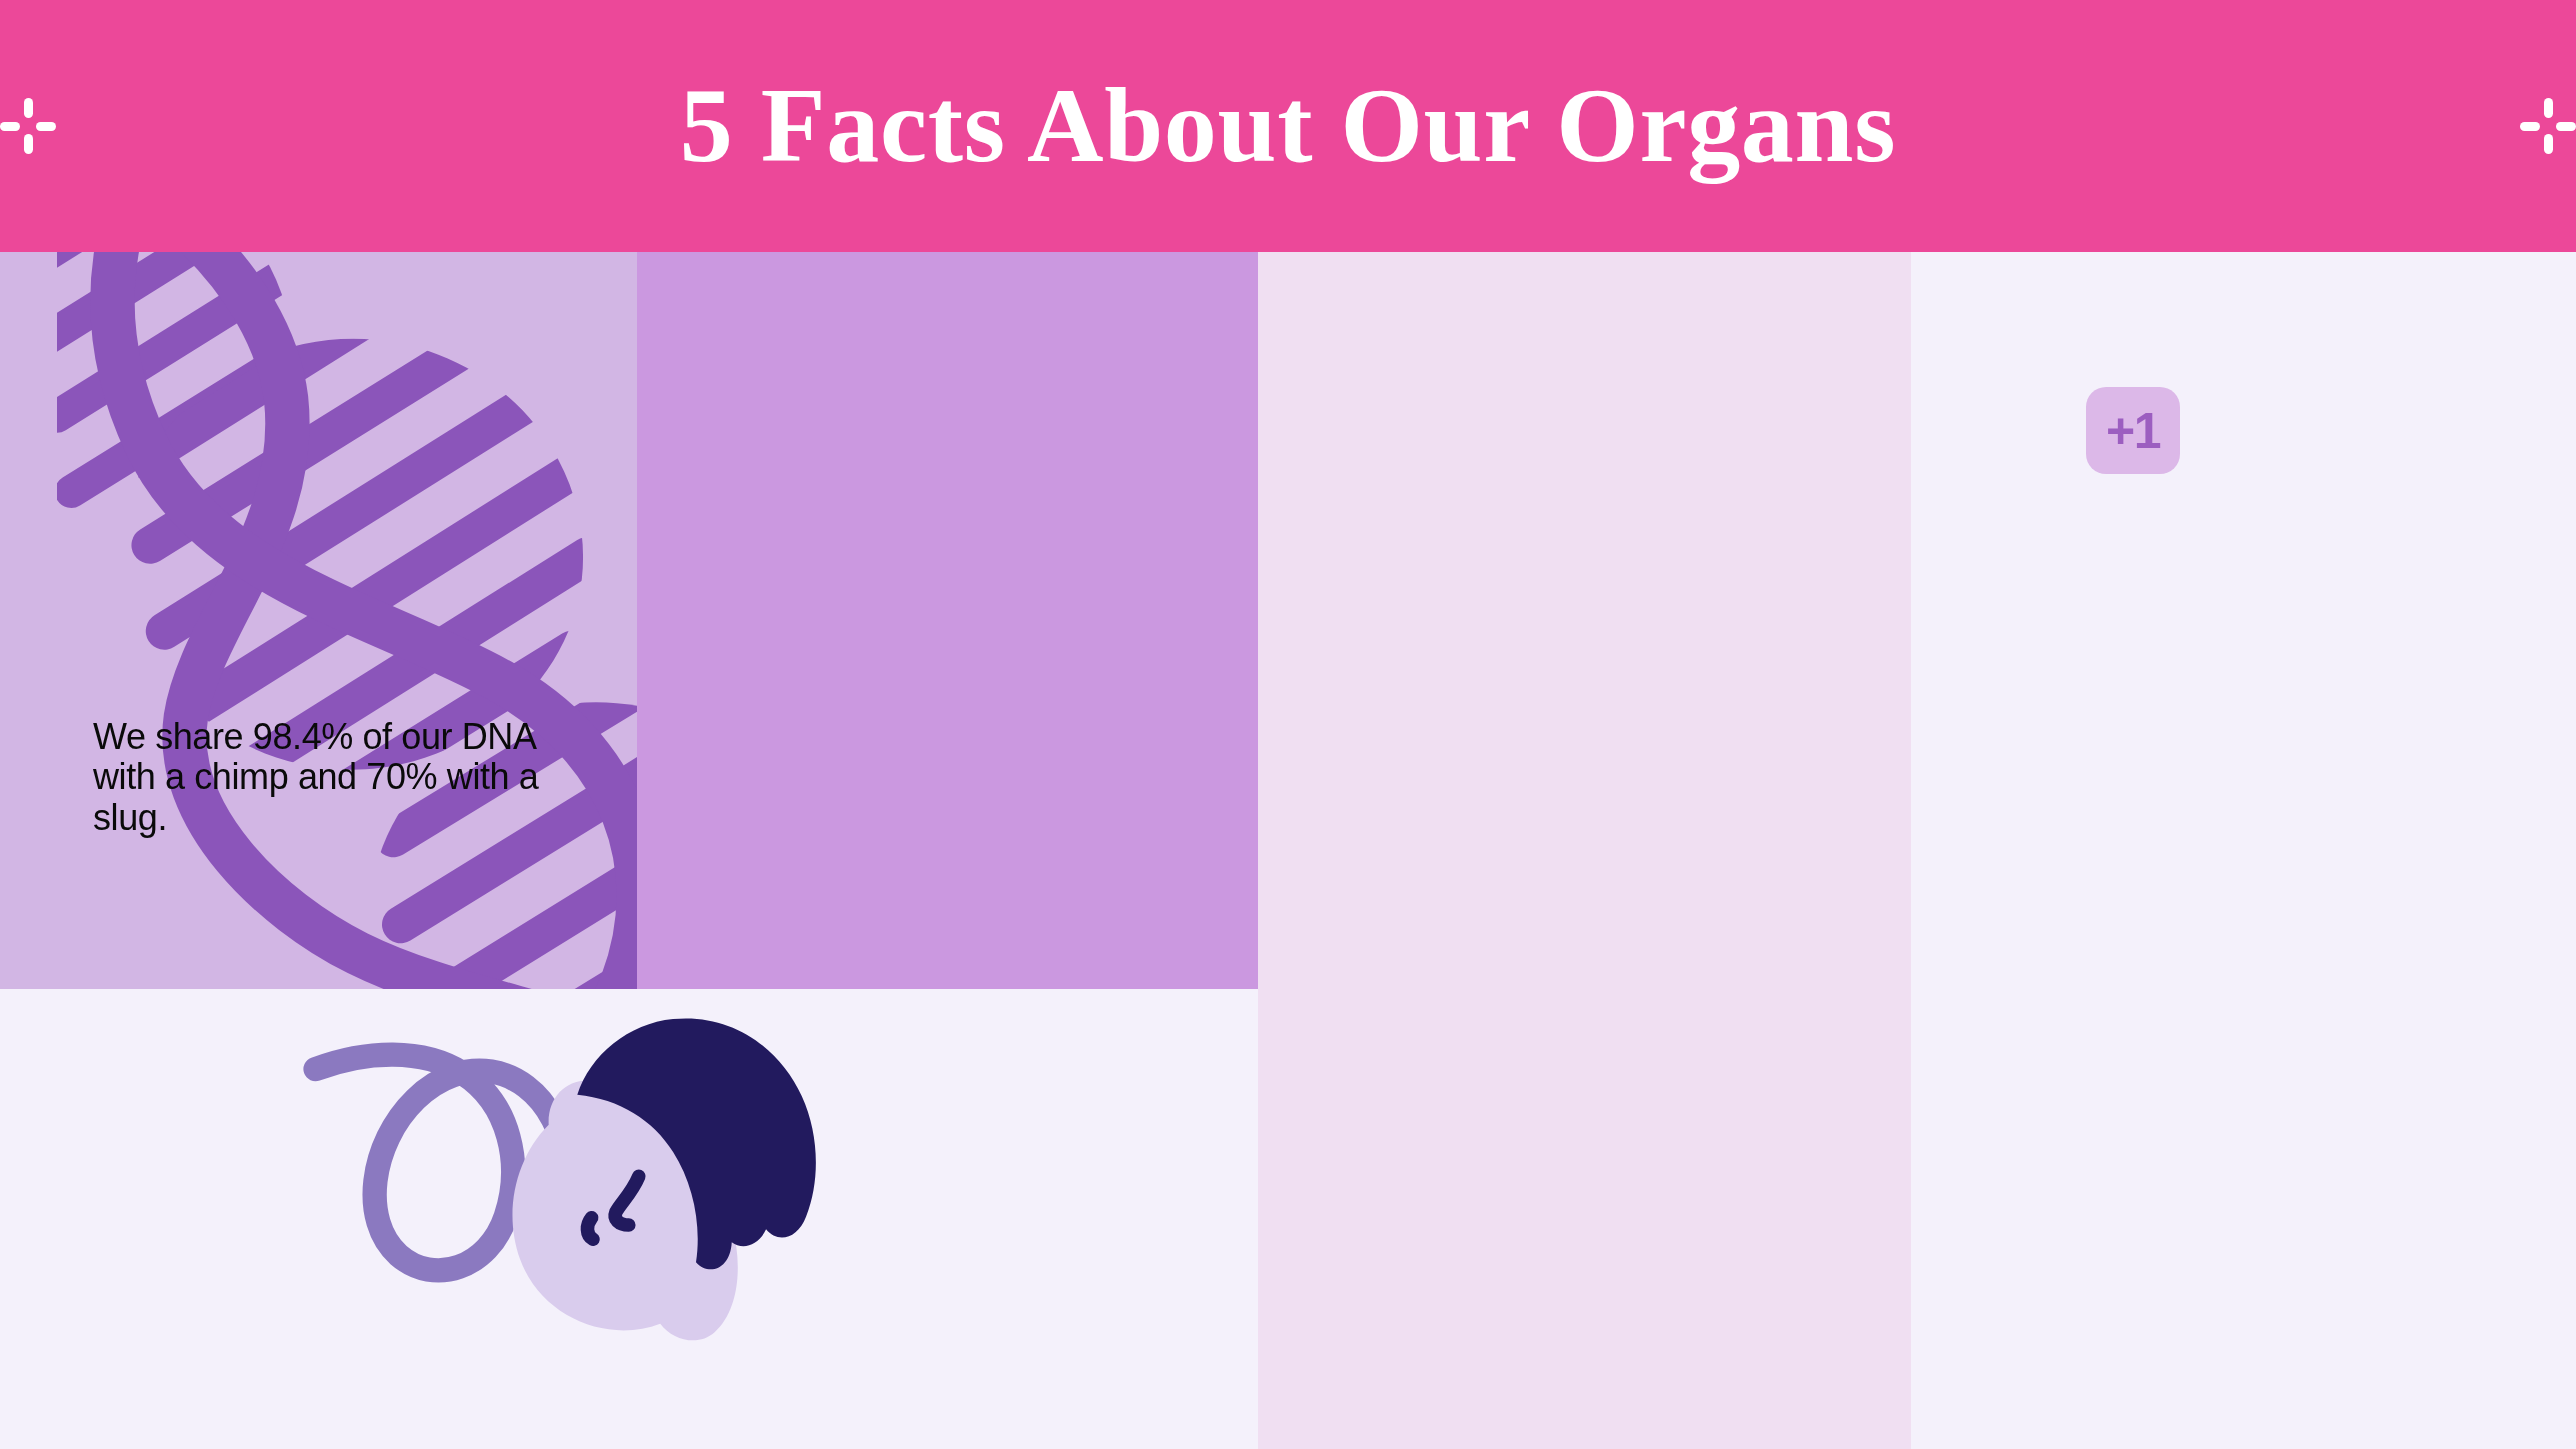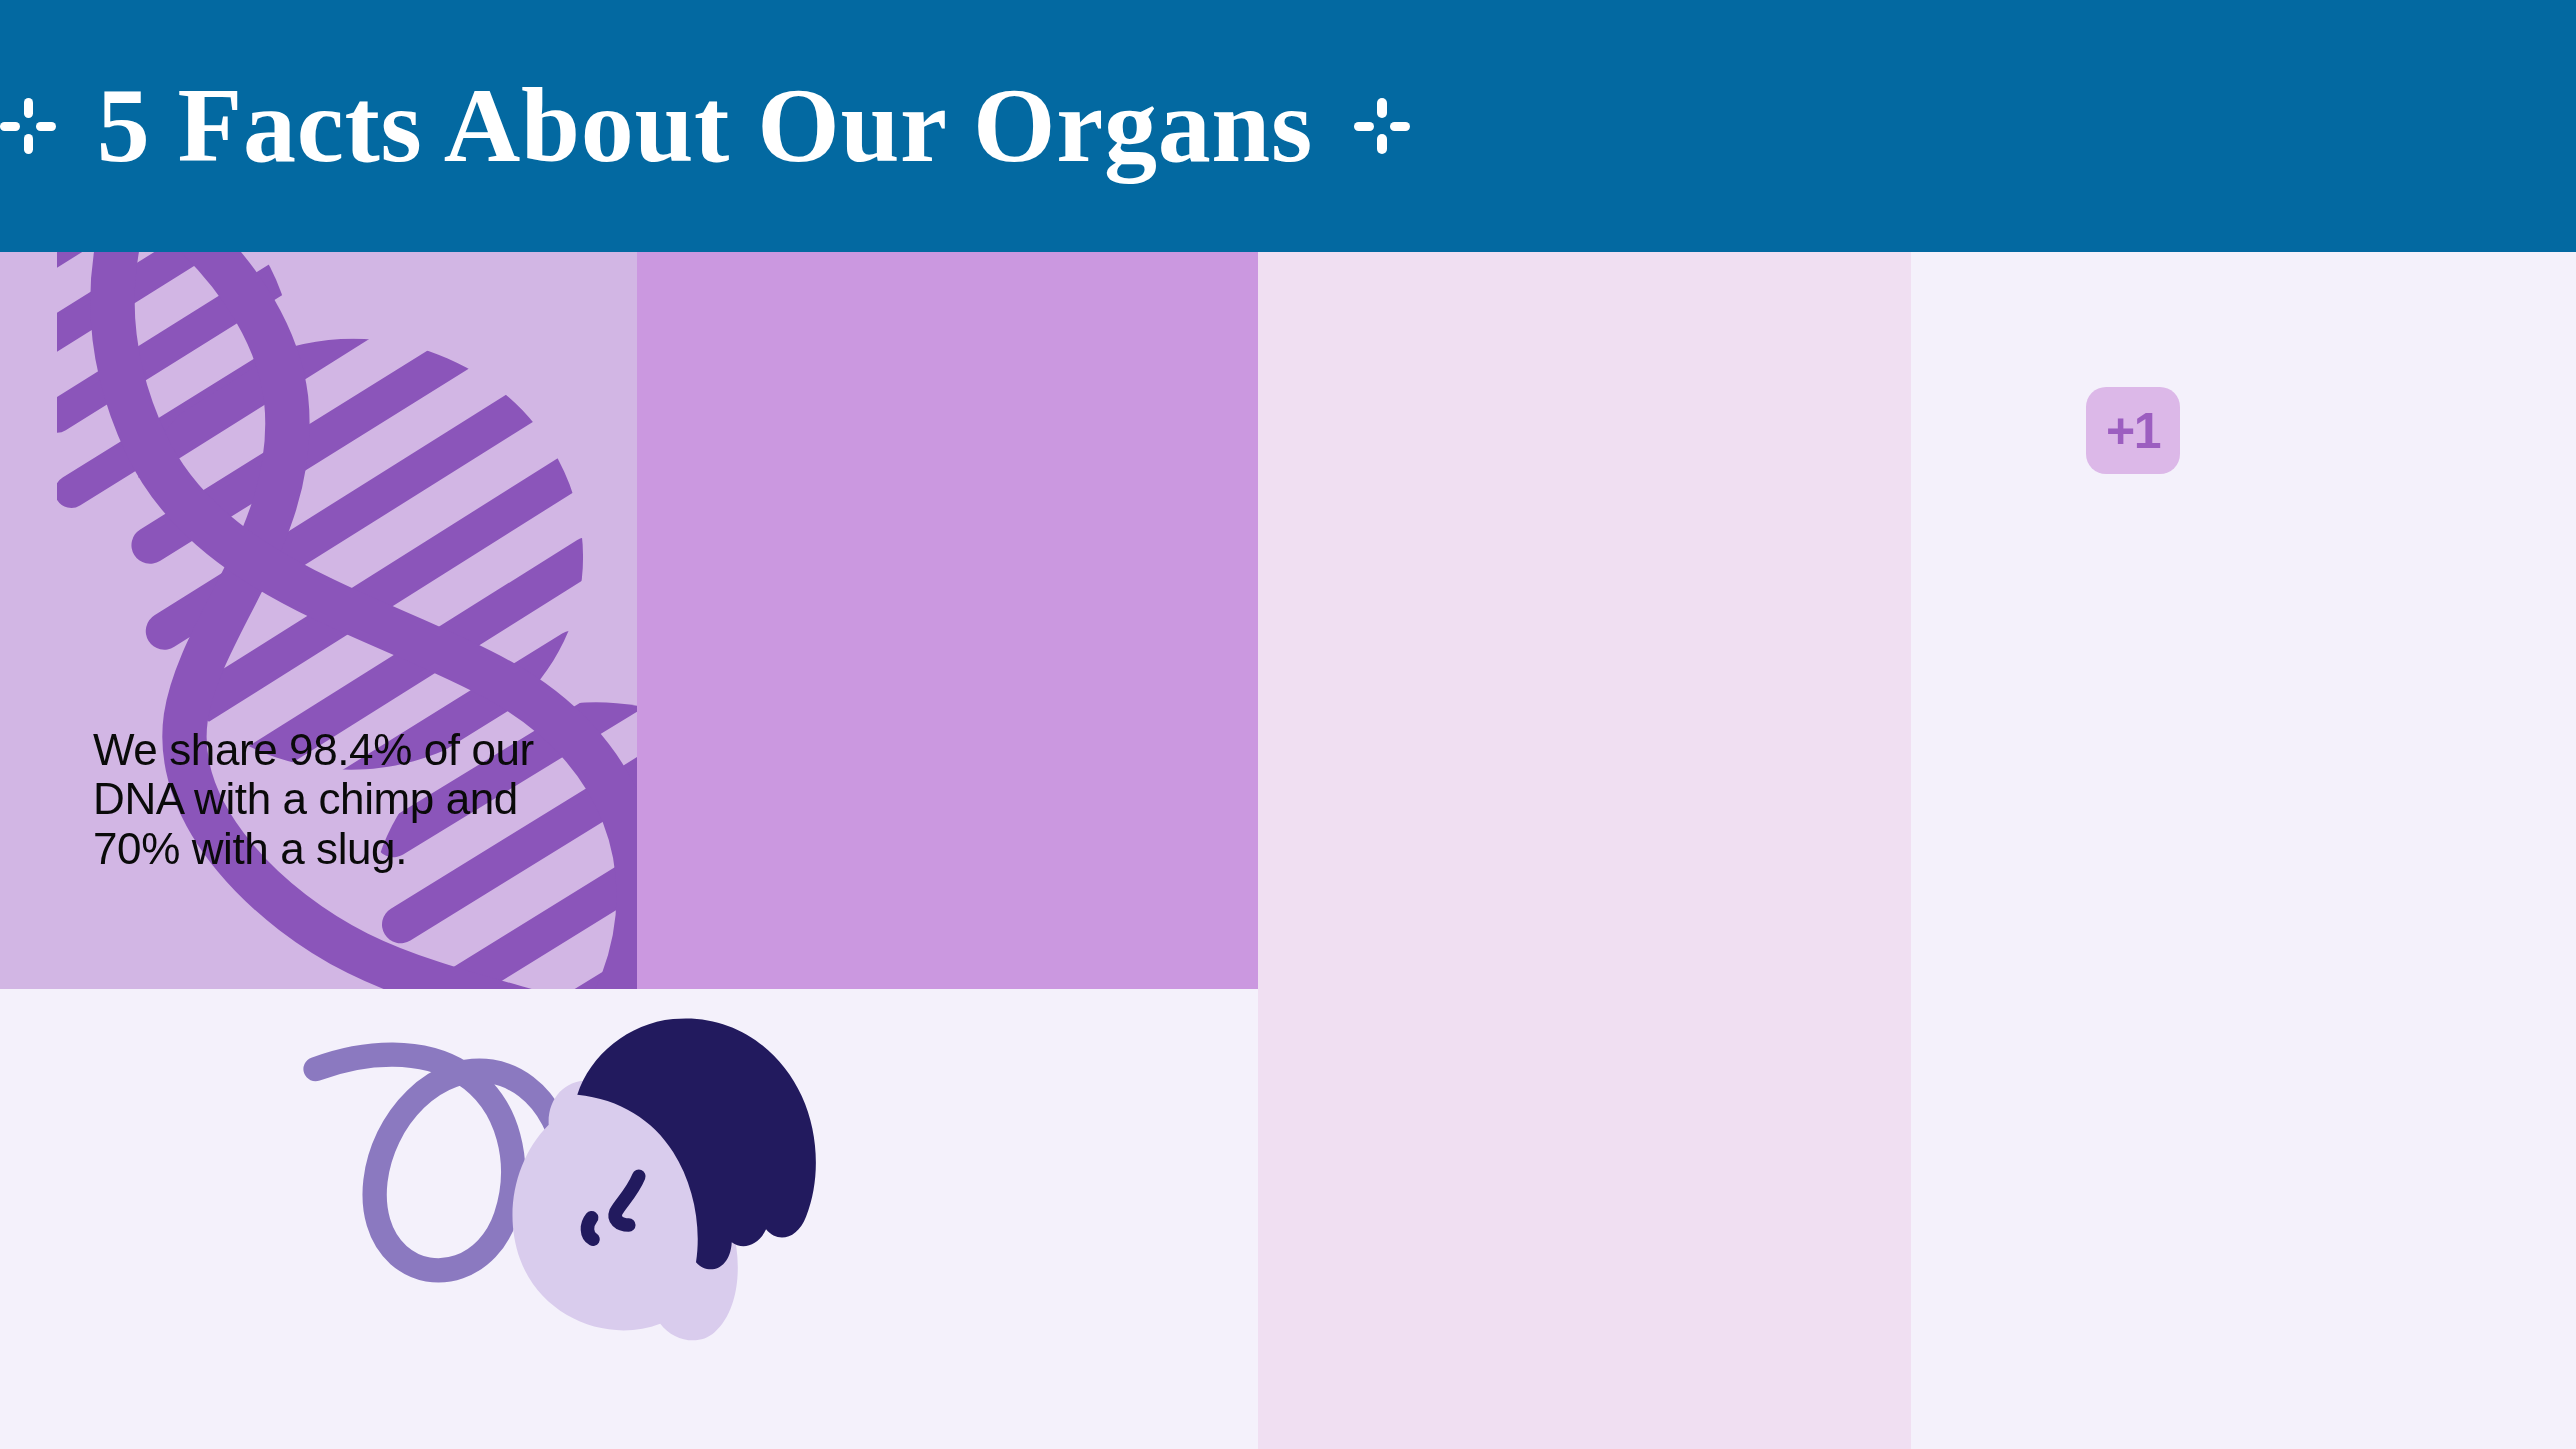--- a/index.html
+++ b/index.html
@@ -5,21 +5,21 @@
   html,body{margin:0;padding:0;background:#f4f1fb;}
   *{box-sizing:border-box;}
   .stage{
     position:relative;width:2576px;height:1450px;overflow:hidden;
     font-family:"Liberation Sans", sans-serif;background:#f4f1fb;
   }
 
   
   .header{
     position:absolute;left:0;top:0;width:2576px;height:252px;
-    background:#0369a1;display:flex;align-items:center;justify-content:flex-start;gap:25px;
+    background:#ec4899;display:flex;align-items:center;justify-content:space-between;gap:51px;
   }
   .header-title{
     font-family:"Liberation Serif", serif;font-weight:700;color:#ffffff;
     font-size:106px;letter-spacing:0.7px;white-space:nowrap;line-height:1;
     margin:0 15.7px;
   }
   .ornament{position:relative;width:56px;height:56px;flex:0 0 auto;}
   .ornament i{position:absolute;background:#ffffff;border-radius:7.2px;display:block;}
   .ornament i.n{left:23.6px;top:0;width:9.3px;height:20px;}
   .ornament i.s{left:23.6px;bottom:0;width:9.3px;height:20px;}
@@ -32,21 +32,21 @@
   .p2{left:637px;top:252px;width:621px;height:737px;background:#cb98e0;}
   .p3{left:1258px;top:252px;width:653px;height:1198px;background:#f0dff2;}
   .p4{left:1911px;top:252px;width:665px;height:1198px;background:#f4f1fb;}
   .p5{left:0;top:989px;width:1258px;height:461px;background:#f4f1fb;}
 
   
   .fact{
     position:absolute;color:#0a0a0a;font-weight:400;
     font-family:"Liberation Sans", sans-serif;
   }
-  .fact.wide{font-size:44px;line-height:1.12;letter-spacing:-0.4px;}
+  .fact.wide{font-size:36px;line-height:1.12;letter-spacing:-0.4px;}
 
   .f1{left:93px;top:429px;width:501px;}
 
   
   .art{position:absolute;display:block;}
   .dna-art{left:57px;top:-29px;width:723px;height:852px;}
   .head-art{left:644px;top:1052px;width:544px;height:379px;}
 </style>
 </head>
 <body>

